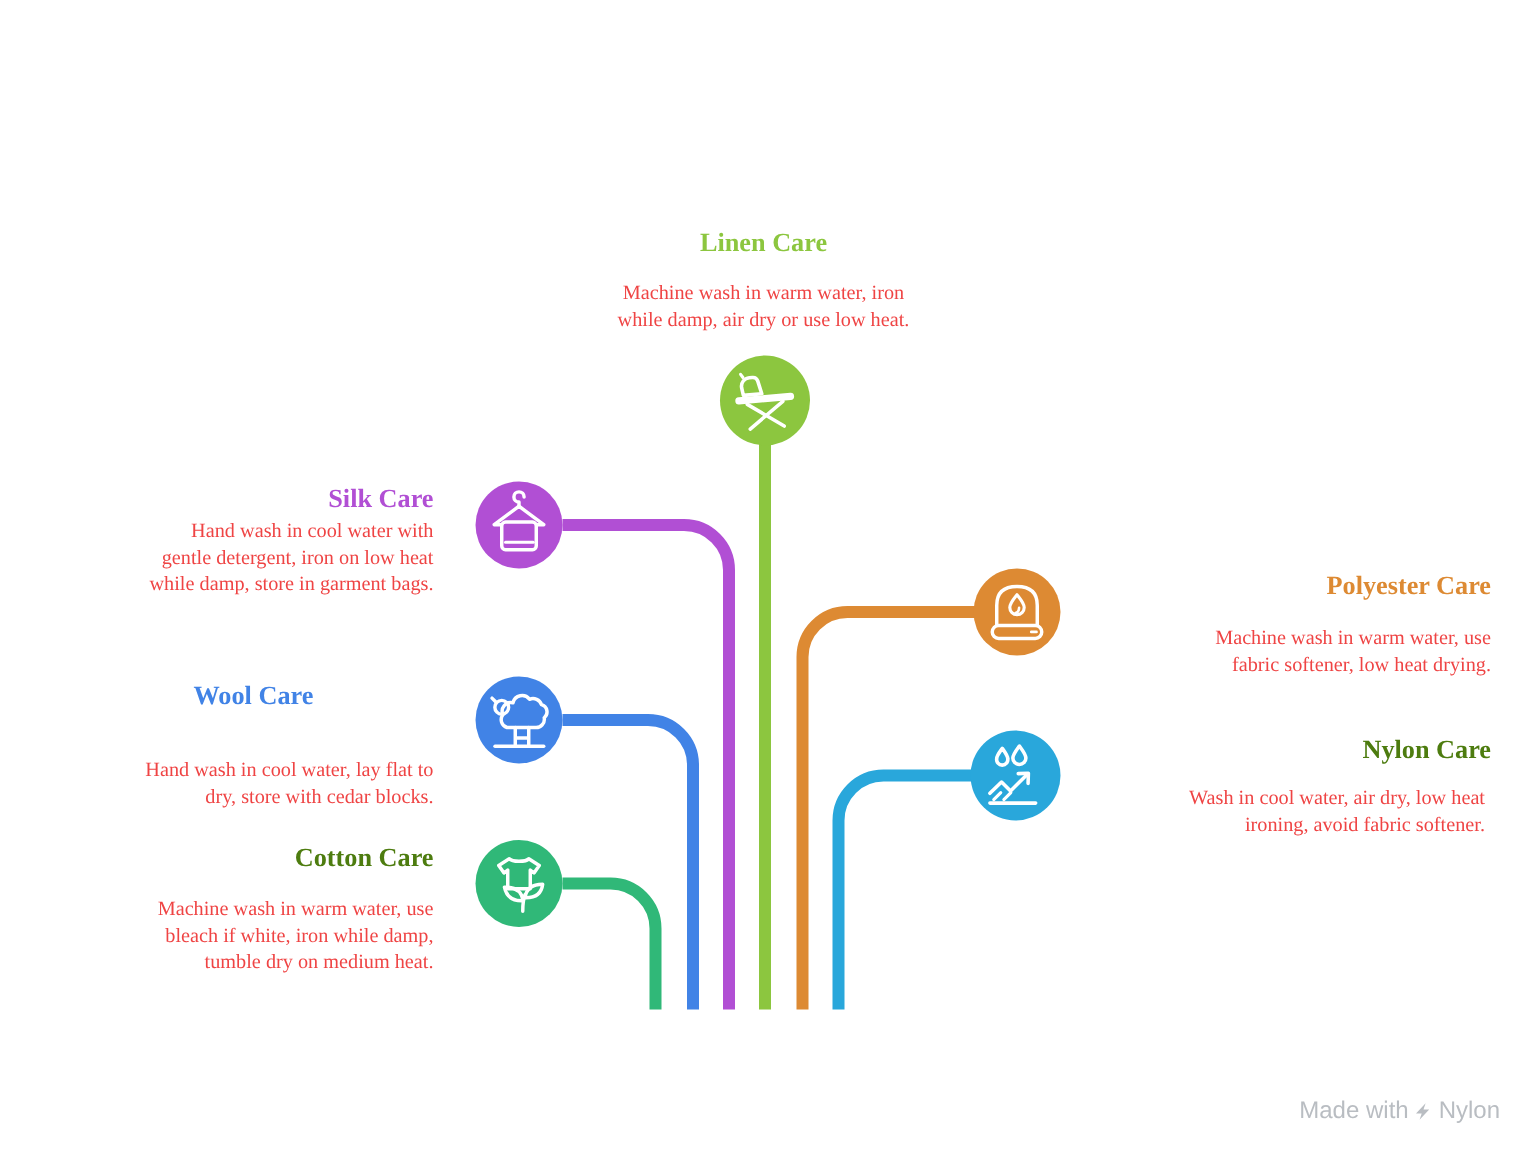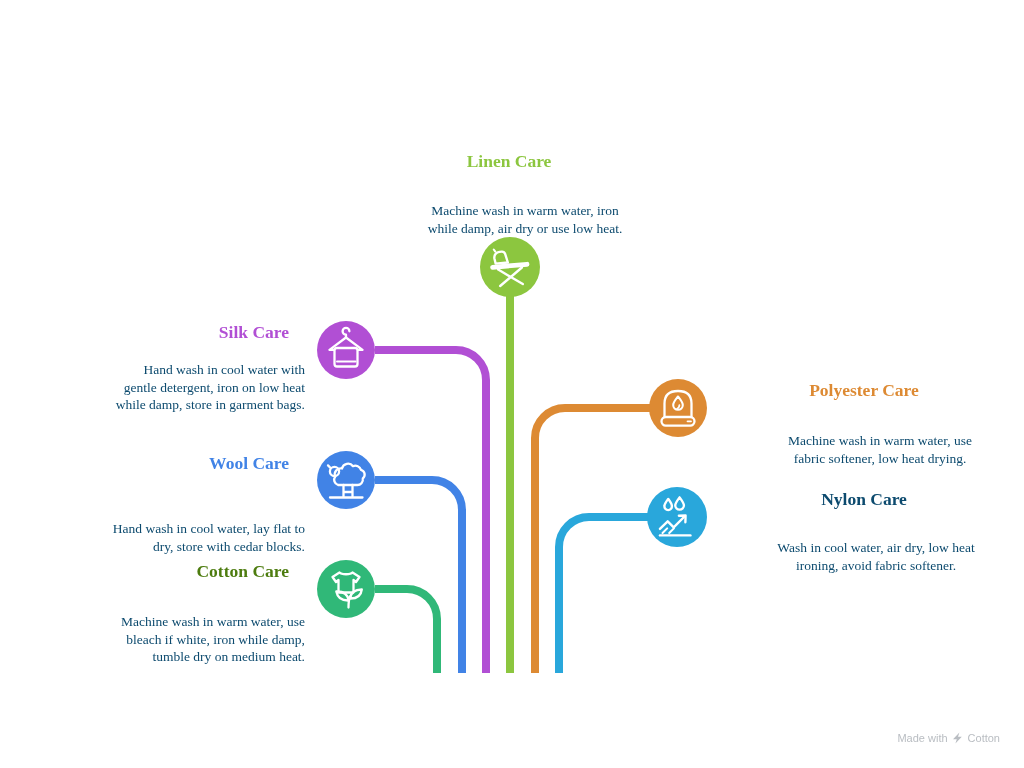--- a/index.html
+++ b/index.html
@@ -6,36 +6,36 @@
   body{
     width:1024px;height:768px;position:relative;overflow:hidden;
     background:#ffffff;
     font-family:"Liberation Sans","DejaVu Sans",sans-serif;
   }
   .abs{position:absolute;font-family:Liberation Serif, serif;}
   .node-title{
     font-size:17.5px;font-weight:bold;line-height:21px;margin:0;
   }
   .node-desc{
-    font-size:13.5px;line-height:17.5px;color:#0c4a6e;margin:16px;
+    font-size:13.5px;line-height:17.5px;color:#ef4444;margin:0;
   }
   .t-center{text-align:center;}
   .t-right{text-align:right;}
-  .t-left{text-align:center;}
+  .t-left{text-align:right;}
   .icon-circle{
     border-radius:50%;display:flex;align-items:center;justify-content:center;
     box-sizing:border-box;
   }
   .icon-circle svg{width:100%;height:100%;display:block;}
   #connectors{position:absolute;left:0;top:0;width:1024px;height:768px;}
   #connectors path{fill:none;stroke-width:8;stroke-linecap:butt;}
   .icon-art{fill:none;stroke:#ffffff;stroke-width:2.3;stroke-linecap:round;stroke-linejoin:round;}
   .watermark{
     position:absolute;right:24px;top:732px;display:flex;align-items:center;gap:4px;
-    font-size:11px;color:#B9BDC2;
+    font-size:16px;color:#B9BDC2;
   }
   
   #linen-title {left:379px;top:151px;width:260px;}
   #linen-desc  {left:379px;top:186px;width:260px;}
   #silk-title  {left:49px; top:322px;width:240px;}
   #silk-desc   {left:49px; top:345px;width:240px;}
   #wool-title  {left:49px; top:453px;width:240px;}
   #wool-desc   {left:49px; top:504px;width:240px;}
   #cotton-title{left:49px; top:561px;width:240px;}
   #cotton-desc {left:49px; top:597px;width:240px;}
@@ -82,21 +82,21 @@
   <svg viewBox="0 0 58 58">
     <g class="icon-art">
       <path d="M29 16.5 v-2.8 a3.4 3.4 0 1 1 3.4 -3.4"></path>
       <path d="M29 16.5 L12.5 28.8 M29 16.5 L45.5 28.8 M12.5 28.8 H45.5"></path>
       <rect x="17.5" y="27" width="23" height="18.5" rx="2.5" fill="#B14FD4"></rect>
       <path d="M20 40.5 H38.5" stroke-width="2"></path>
     </g>
   </svg>
 </div>
 
-<h2 class="abs node-title t-right" id="wool-title" style="color: rgb(65, 131, 230);">Wool Care</h2>
+<h2 class="abs node-title t-right" id="wool-title" style="color: rgb(65, 131, 230); text-align: center;">Wool Care</h2>
 <p class="abs node-desc t-right" id="wool-desc">Hand wash in cool water, lay flat to<br>dry, store with cedar blocks.</p>
 <div class="abs icon-circle" id="wool-node" style="background: rgb(65, 131, 230);">
   <svg viewBox="0 0 58 58">
     <g class="icon-art" stroke-width="2.2">
       <path d="M21 34 H40 A5.5 5.5 0 0 0 45.8 27.5 A5 5 0 0 0 44 18.8 A6 6 0 0 0 36 15.2 A6.2 6.2 0 0 0 25 17.5 A5.8 5.8 0 0 0 18.3 25.5 A5.4 5.4 0 0 0 21 34 Z"></path>
       <circle cx="17.5" cy="20.5" r="4.6"></circle>
       <path d="M13.6 17 l-2.6 -2.6"></path>
       <path d="M26.5 34 V45.5 M35.5 34 V45.5 M26.5 41 H35.5"></path>
       <path d="M13 46.5 H45.5"></path>
     </g>
@@ -123,34 +123,34 @@
     <g class="icon-art">
       <path d="M15.5 41.5 V24.5 C15.5 15.5 20.5 12 29 12 C37.5 12 42.5 15.5 42.5 24.5 V41.5"></path>
       <rect x="12.5" y="38" width="33" height="8.6" rx="4.3" fill="#DD8A33"></rect>
       <path d="M38.5 42.3 h3.5" stroke-width="1.8"></path>
       <path d="M29 17.5 C31.8 21 33.8 23.3 33.8 26 A4.8 4.8 0 1 1 24.2 26 C24.2 23.3 26.2 21 29 17.5 Z" stroke-width="2.1"></path>
       <path d="M28 29.7 c1.6 -.5 2.4 -1.9 2.4 -3.6" stroke-width="1.7"></path>
     </g>
   </svg>
 </div>
 
-<h2 class="abs node-title t-left" id="nylon-title" style="color: #0c4a6e;">Nylon Care</h2>
+<h2 class="abs node-title t-left" id="nylon-title" style="color: #4d7c0f;">Nylon Care</h2>
 <p class="abs node-desc t-left" id="nylon-desc">Wash in cool water, air dry, low heat<br>ironing, avoid fabric softener.</p>
 <div class="abs icon-circle" id="nylon-node" style="background: rgb(41, 167, 219);">
   <svg viewBox="0 0 58 58">
     <g class="icon-art" stroke-width="2.2">
       <path d="M20.5 11.5 C22.6 14.4 24 16.3 24 18.1 A3.6 3.6 0 1 1 16.9 18.1 C16.9 16.3 18.4 14.4 20.5 11.5 Z"></path>
       <path d="M31.5 10 C34 13.4 35.7 15.6 35.7 17.7 A4.2 4.2 0 1 1 27.3 17.7 C27.3 15.6 29 13.4 31.5 10 Z"></path>
       <path d="M12.5 40.5 L20 33.2 L25.8 39 L36.5 28.3"></path>
       <path d="M30.8 27.8 L37.3 27.6 L37.1 34.1"></path>
       <path d="M15 44.5 L19.5 40 M21.5 44.5 L26 40" stroke-width="2"></path>
       <path d="M12.5 46.8 H42"></path>
     </g>
   </svg>
 </div>
 
 <div class="watermark">
   <span>Made with</span>
   <svg width="12" height="12" viewBox="0 0 12 12">
     <path d="M7.4 0.5 L1 7.3 H4.8 L3.4 11.5 L9.8 4.7 H6 Z" fill="#B9BDC2"></path>
   </svg>
-  <span>Cotton</span>
+  <span>Nylon</span>
 </div>
 
 </body></html>

